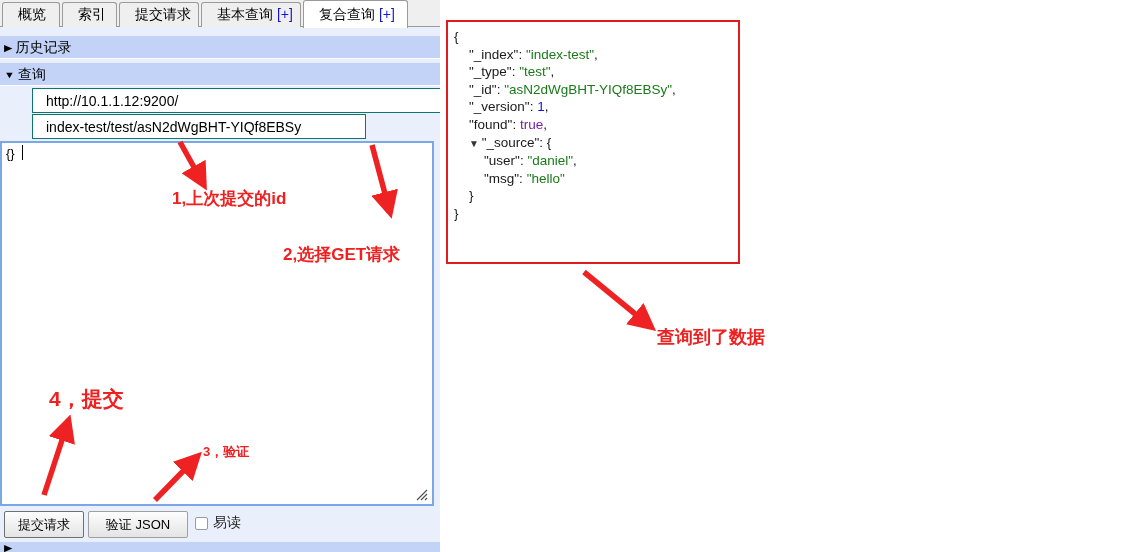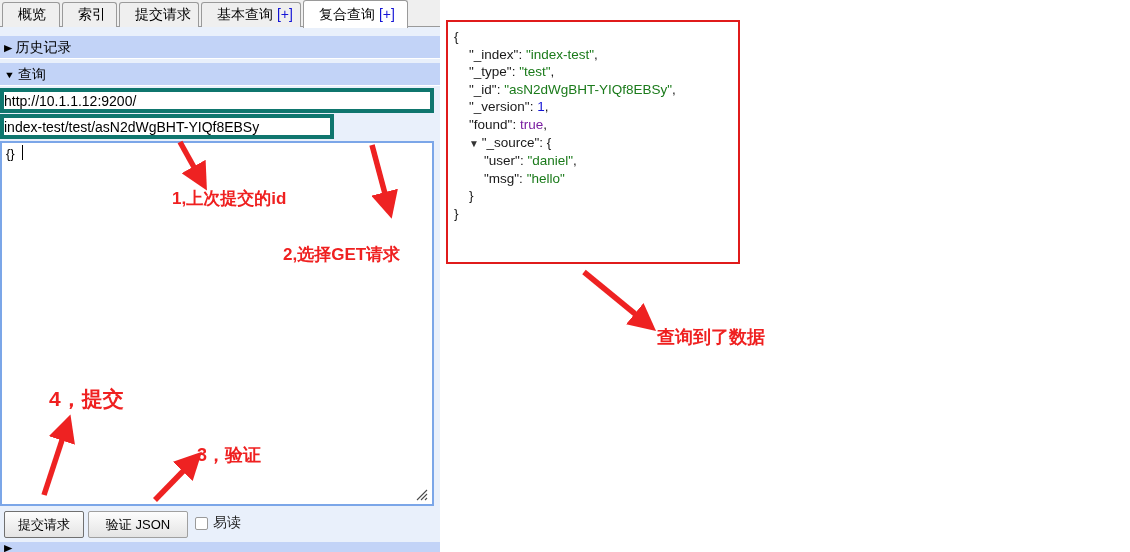--- a/index.html
+++ b/index.html
@@ -85,26 +85,27 @@
     color: #000;
     transform: scaleY(0.85);
   }
   .acc-header .lbl { text-decoration: none; }
 
   
   .txtline {
     position: absolute;
     box-sizing: border-box;
     background: #ffffff;
-    border: 4px solid #0f766e;
+    border: 1px solid #0f766e;
     font-family: "Liberation Sans", "DejaVu Sans", sans-serif;
     font-size: 14px;
-    padding: 0 0;
+    padding: 0 13px;
     color: #000;
     outline: none;
+    margin-left: 32px;
   }
   #url-input {
     left: 0; top: 88px;
     width: 434px; height: 25px;
     line-height: 23px;
   }
   #path-input {
     left: 0; top: 114px;
     width: 334px; height: 25px;
     line-height: 23px;
@@ -333,15 +334,15 @@
 
   <line x1="155" y1="500" x2="192" y2="462" stroke="#ee2222" stroke-width="5.5" marker-end="url(#ah)"></line>
 
   <line x1="44" y1="495" x2="66" y2="428" stroke="#ee2222" stroke-width="5.5" marker-end="url(#ah)"></line>
 
   <line x1="584" y1="272" x2="645" y2="322" stroke="#ee2222" stroke-width="5.5" marker-end="url(#ah)"></line>
 </svg>
 
 <div class="anno" id="note-1" style="left: 172px; top: 187px; font-size: 17px; color: rgb(239, 32, 32);">1,上次提交的id</div>
 <div class="anno" id="note-2" style="left: 283px; top: 243px; font-size: 17px; color: rgb(239, 32, 32);">2,选择GET请求</div>
-<div class="anno" id="note-3" style="left: 197px; top: 443px; font-size: 18px; color: rgb(239, 32, 32);">3，验证</div>
+<div class="anno" id="note-3" style="left: 203px; top: 443px; font-size: 13px; color: rgb(239, 32, 32);">3，验证</div>
 <div class="anno" id="note-4" style="left: 49px; top: 385px; font-size: 21px; color: rgb(239, 32, 32);">4，提交</div>
 <div class="anno" id="note-5" style="left: 657px; top: 325px; font-size: 18px; color: rgb(239, 32, 32); text-align: center;">查询到了数据</div>
 
 </body></html>

